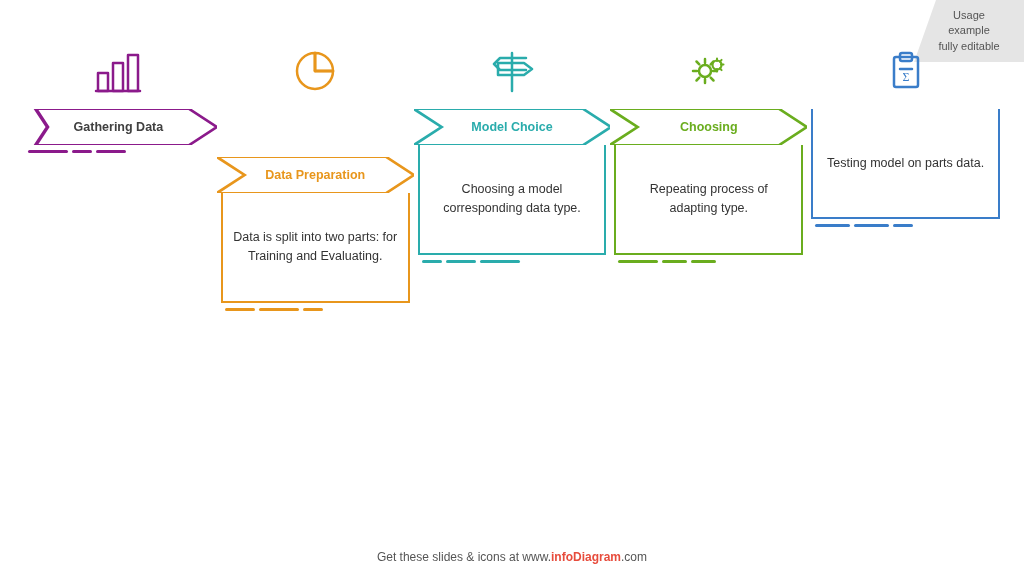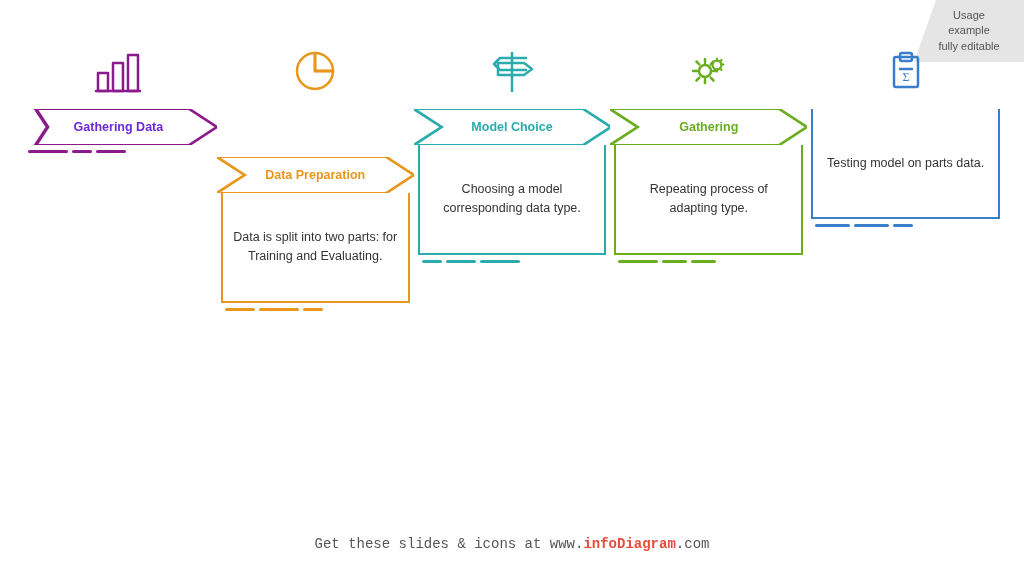--- a/index.html
+++ b/index.html
@@ -139,26 +139,25 @@
     .step-4 .desc-box { border-color: #6AAD1E; }
     .step-4 .dash { background: #6AAD1E; }
 
     
     .step-5 .arrow-label { color: #3A7DC9; }
     .step-5 .desc-box { border-color: #3A7DC9; }
     .step-5 .dash { background: #3A7DC9; }
 
     .footer-text {
       position: absolute;
-      bottom: 24px;
+      bottom: 12px;
       left: 0; right: 0;
       text-align: center;
-      font-size: 14px;
+      font-size: 12px;
       color: #555;
-      font-family: Liberation Mono, monospace;
     }
     .footer-text span { color: #e74c3c; font-weight: 700; }
 
     svg.icon { width: 52px; height: 52px; }
   </style>
 </head>
 <body>
 
 <h1 class="page-title"></h1>
 
@@ -173,21 +172,21 @@
 
   <div class="step-col step-1">
         <div class="icon-area">
           <svg class="icon" viewBox="0 0 52 52" xmlns="http://www.w3.org/2000/svg">
         <rect x="6" y="28" width="10" height="18" stroke="#8B1A8B" fill="none" stroke-width="2.5" stroke-linecap="round" stroke-linejoin="round"></rect>
         <rect x="21" y="18" width="10" height="28" stroke="#8B1A8B" fill="none" stroke-width="2.5" stroke-linecap="round" stroke-linejoin="round"></rect>
         <rect x="36" y="10" width="10" height="36" stroke="#8B1A8B" fill="none" stroke-width="2.5" stroke-linecap="round" stroke-linejoin="round"></rect>
         <line x1="4" y1="46" x2="48" y2="46" stroke="#8B1A8B" fill="none" stroke-width="2.5" stroke-linecap="round" stroke-linejoin="round"></line>
       </svg>
         </div>
-        <div class="arrow-label" style="color: #6d28d9;">
+        <div class="arrow-label" style="color: #404040;">
           <div class="arrow-shape"><svg xmlns="http://www.w3.org/2000/svg" width="100%" height="36" viewBox="0 0 100 36" preserveAspectRatio="none">
     <polygon points="8,0 86,0 100,18 86,36 8,36 14,18" fill="white" stroke="#8B1A8B" stroke-width="2"></polygon>
   </svg></div>
           <span style="position: relative; z-index: 1; font-size: 12.5px; font-weight: 600;">Gathering Data</span>
         </div>
         <div class="bottom-dashes">
           <div class="dash" style="width: 40px; background: rgb(139, 26, 139);"></div>
           <div class="dash" style="width: 20px; background: rgb(139, 26, 139);"></div>
           <div class="dash" style="width: 30px; background: rgb(139, 26, 139);"></div>
         </div>
@@ -241,21 +240,21 @@
         <circle cx="22" cy="26" r="6" stroke="#6AAD1E" fill="none" stroke-width="2.5" stroke-linecap="round" stroke-linejoin="round"></circle>
         <path d="M22 14 L22 18 M30.5 16.5 L27.7 19.3 M34 26 L30 26 M30.5 35.5 L27.7 32.7 M22 38 L22 34 M13.5 35.5 L16.3 32.7 M10 26 L14 26 M13.5 16.5 L16.3 19.3" stroke="#6AAD1E" fill="none" stroke-width="2.5" stroke-linecap="round" stroke-linejoin="round"></path>
         <circle cx="34" cy="20" r="4.5" stroke="#6AAD1E" fill="none" stroke-width="2.2"></circle>
         <path d="M34 13.5 L34 16 M38.6 14.9 L36.8 16.7 M40.5 19.5 L38 19.5 M38.6 25.1 L36.8 23.3 M34 26.5 L34 24" stroke="#6AAD1E" fill="none" stroke-width="2" stroke-linecap="round"></path>
       </svg>
         </div>
         <div class="arrow-label" style="color: rgb(106, 173, 30);">
           <div class="arrow-shape"><svg xmlns="http://www.w3.org/2000/svg" width="100%" height="36" viewBox="0 0 100 36" preserveAspectRatio="none">
     <polygon points="0,0 86,0 100,18 86,36 0,36 14,18" fill="white" stroke="#6AAD1E" stroke-width="2"></polygon>
   </svg></div>
-          <span style="position: relative; z-index: 1; font-size: 12.5px; font-weight: 600;">Gathering</span>
+          <span style="position: relative; z-index: 1; font-size: 12.5px; font-weight: 600;">Choosing</span>
         </div>
         <div class="desc-box" style="border-color: rgb(106, 173, 30);">Repeating process of adapting type.</div>
         <div class="bottom-dashes">
           <div class="dash" style="width: 40px; background: rgb(106, 173, 30);"></div>
           <div class="dash" style="width: 25px; background: rgb(106, 173, 30);"></div>
           <div class="dash" style="width: 25px; background: rgb(106, 173, 30);"></div>
         </div>
       </div>
       <div class="step-col step-5">
         <div class="icon-area">

